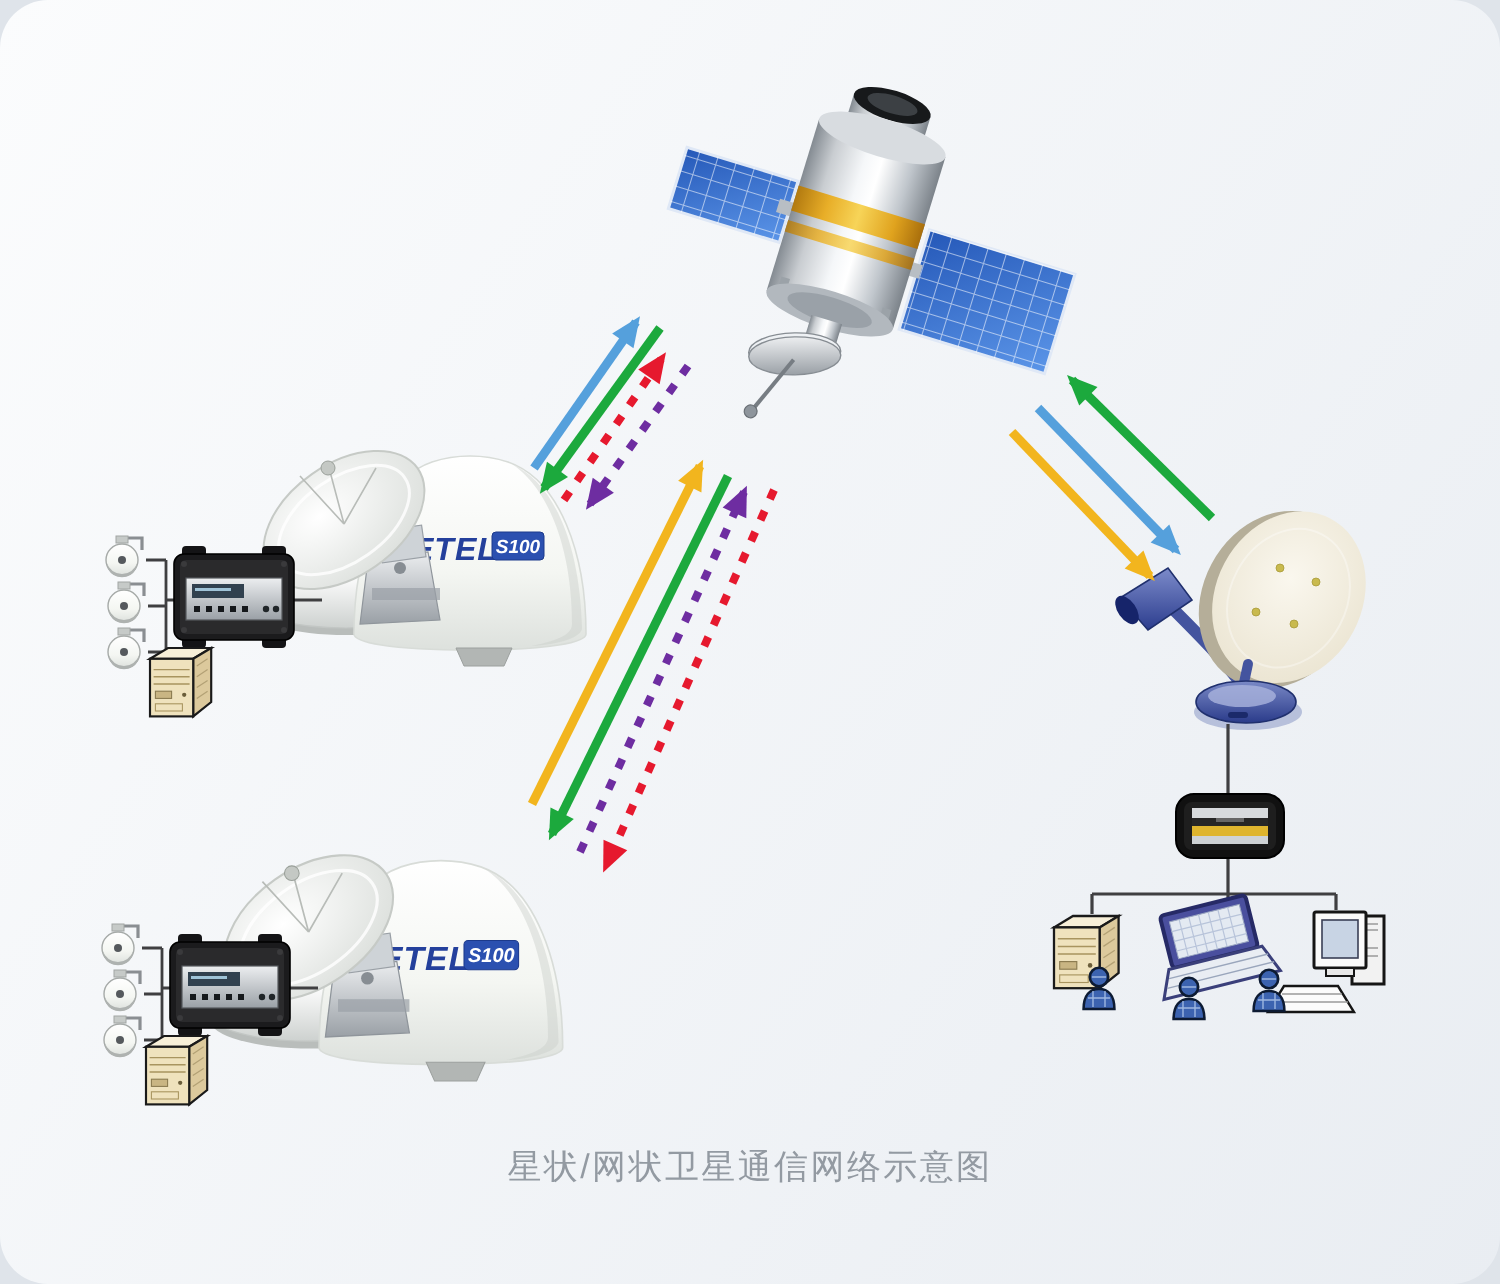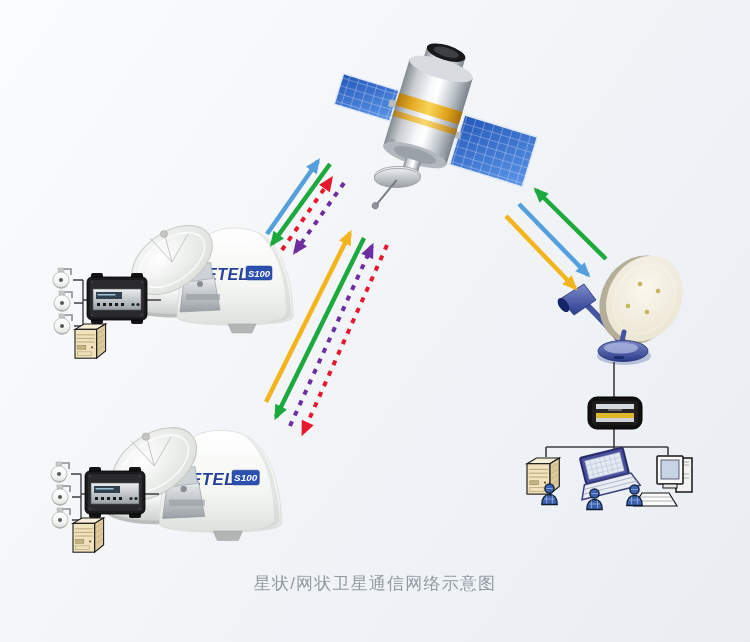--- a/index.html
+++ b/index.html
@@ -2,20 +2,21 @@
 <html><head>
 <meta charset="utf-8">
 <style>
   html,body{margin:0;padding:0;background:#dfe4ea;}
   .stage{
     position:relative;
     width:750px;height:642px;
     overflow:hidden;
     font-family:"Liberation Sans", sans-serif;
     background:linear-gradient(125deg,#fbfcfd 0%,#f3f6f9 45%,#e9edf2 100%);
+    border-radius:24px;
   }
   svg{display:block;}
   text{font-family:"Liberation Sans", sans-serif;}
 </style>
 </head>
 <body>
 
 <div class="stage" style="background: linear-gradient(125deg, rgb(251, 252, 253) 0%, rgb(233, 237, 242) 100%);">
 <svg width="750" height="642" viewBox="0 0 750 642" xmlns="http://www.w3.org/2000/svg" xmlns:xlink="http://www.w3.org/1999/xlink">
 

